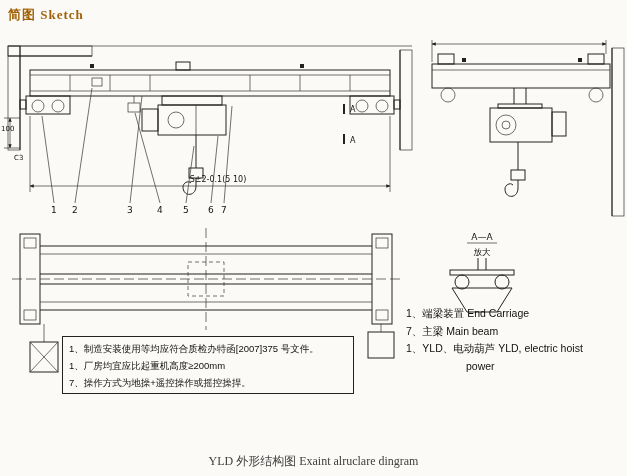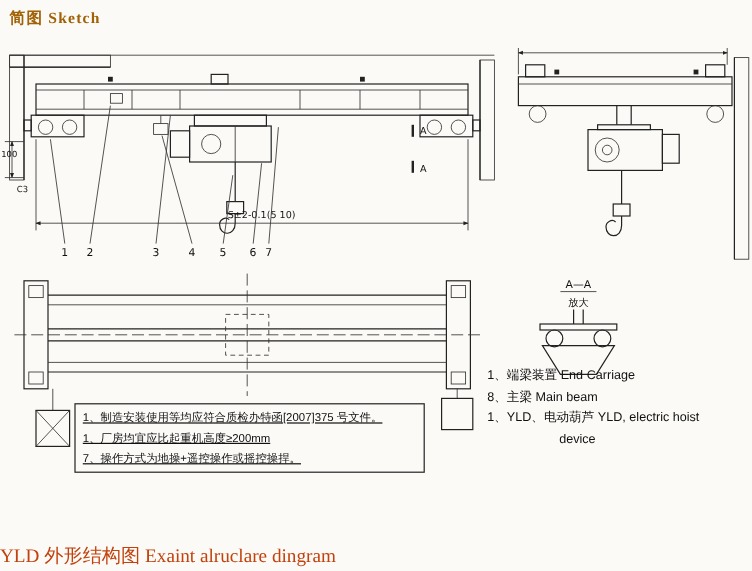--- a/index.html
+++ b/index.html
@@ -2,26 +2,26 @@
 <html><head>
 <meta charset="utf-8">
 <style>
   * { margin:0; padding:0; box-sizing:border-box; }
   html,body { width:627px; height:476px; }
   body { background:#ffffff; font-family:"Liberation Sans", sans-serif; }
   .canvas { position:relative; width:627px; height:476px; background:#fbfaf7; overflow:hidden; }
   .title { position:absolute; left:8px; top:6px; font-size:13px; font-weight:600; color:#a16207;
            font-family:"Liberation Serif", serif; letter-spacing:1px; }
   .notes { position:absolute; left:62px; top:336px; width:292px; height:58px; border:1px solid #222;
-           font-size:9.5px; line-height:17px; padding:3px 6px; color:#111; background:#fbfaf7;text-decoration:underline; }
+           font-size:9.5px; line-height:17px; padding:3px 6px; color:#111; background:#fbfaf7; }
   .legend { position:absolute; left:406px; top:305px; width:218px; font-size:10.5px;
             line-height:17.5px; color:#111; }
   .legend .cont { padding-left:60px; }
-  .caption { position:absolute; left:0; top:453px; width:100%; text-align:left; font-size:16px;
-             color:#c2410c; font-family:"Liberation Serif", serif; }
+  .caption { position:absolute; left:0; top:453px; width:100%; text-align:center; font-size:12px;
+             color:#404040; font-family:"Liberation Serif", serif; }
   svg { position:absolute; left:0; top:0; }
   .ln   { stroke:#222; stroke-width:1; fill:none; }
   .thin { stroke:#333; stroke-width:0.7; fill:none; }
   .fill { fill:#222; stroke:none; }
   svg text { fill:#111; font-family:"DejaVu Sans", sans-serif; }
 </style>
 </head>
 <body>
 
 <div class="canvas">
@@ -205,20 +205,20 @@
   </svg>
 
   <div class="notes">
     <div>1、制造安装使用等均应符合质检办特函[2007]375 号文件。</div>
     <div>1、厂房均宜应比起重机高度≥200mm</div>
     <div>7、操作方式为地操+遥控操作或摇控操捍。</div>
   </div>
 
   <div class="legend">
     <div>1、端梁装置 End Carriage</div>
-    <div>8、主梁 Main beam</div>
+    <div>7、主梁 Main beam</div>
     <div>1、YLD、电动葫芦 YLD, electric hoist</div>
-    <div class="cont">device</div>
+    <div class="cont">power</div>
   </div>
 
   <div class="caption">YLD 外形结构图 Exaint alruclare dingram</div>
 
 </div>
 
 </body></html>

